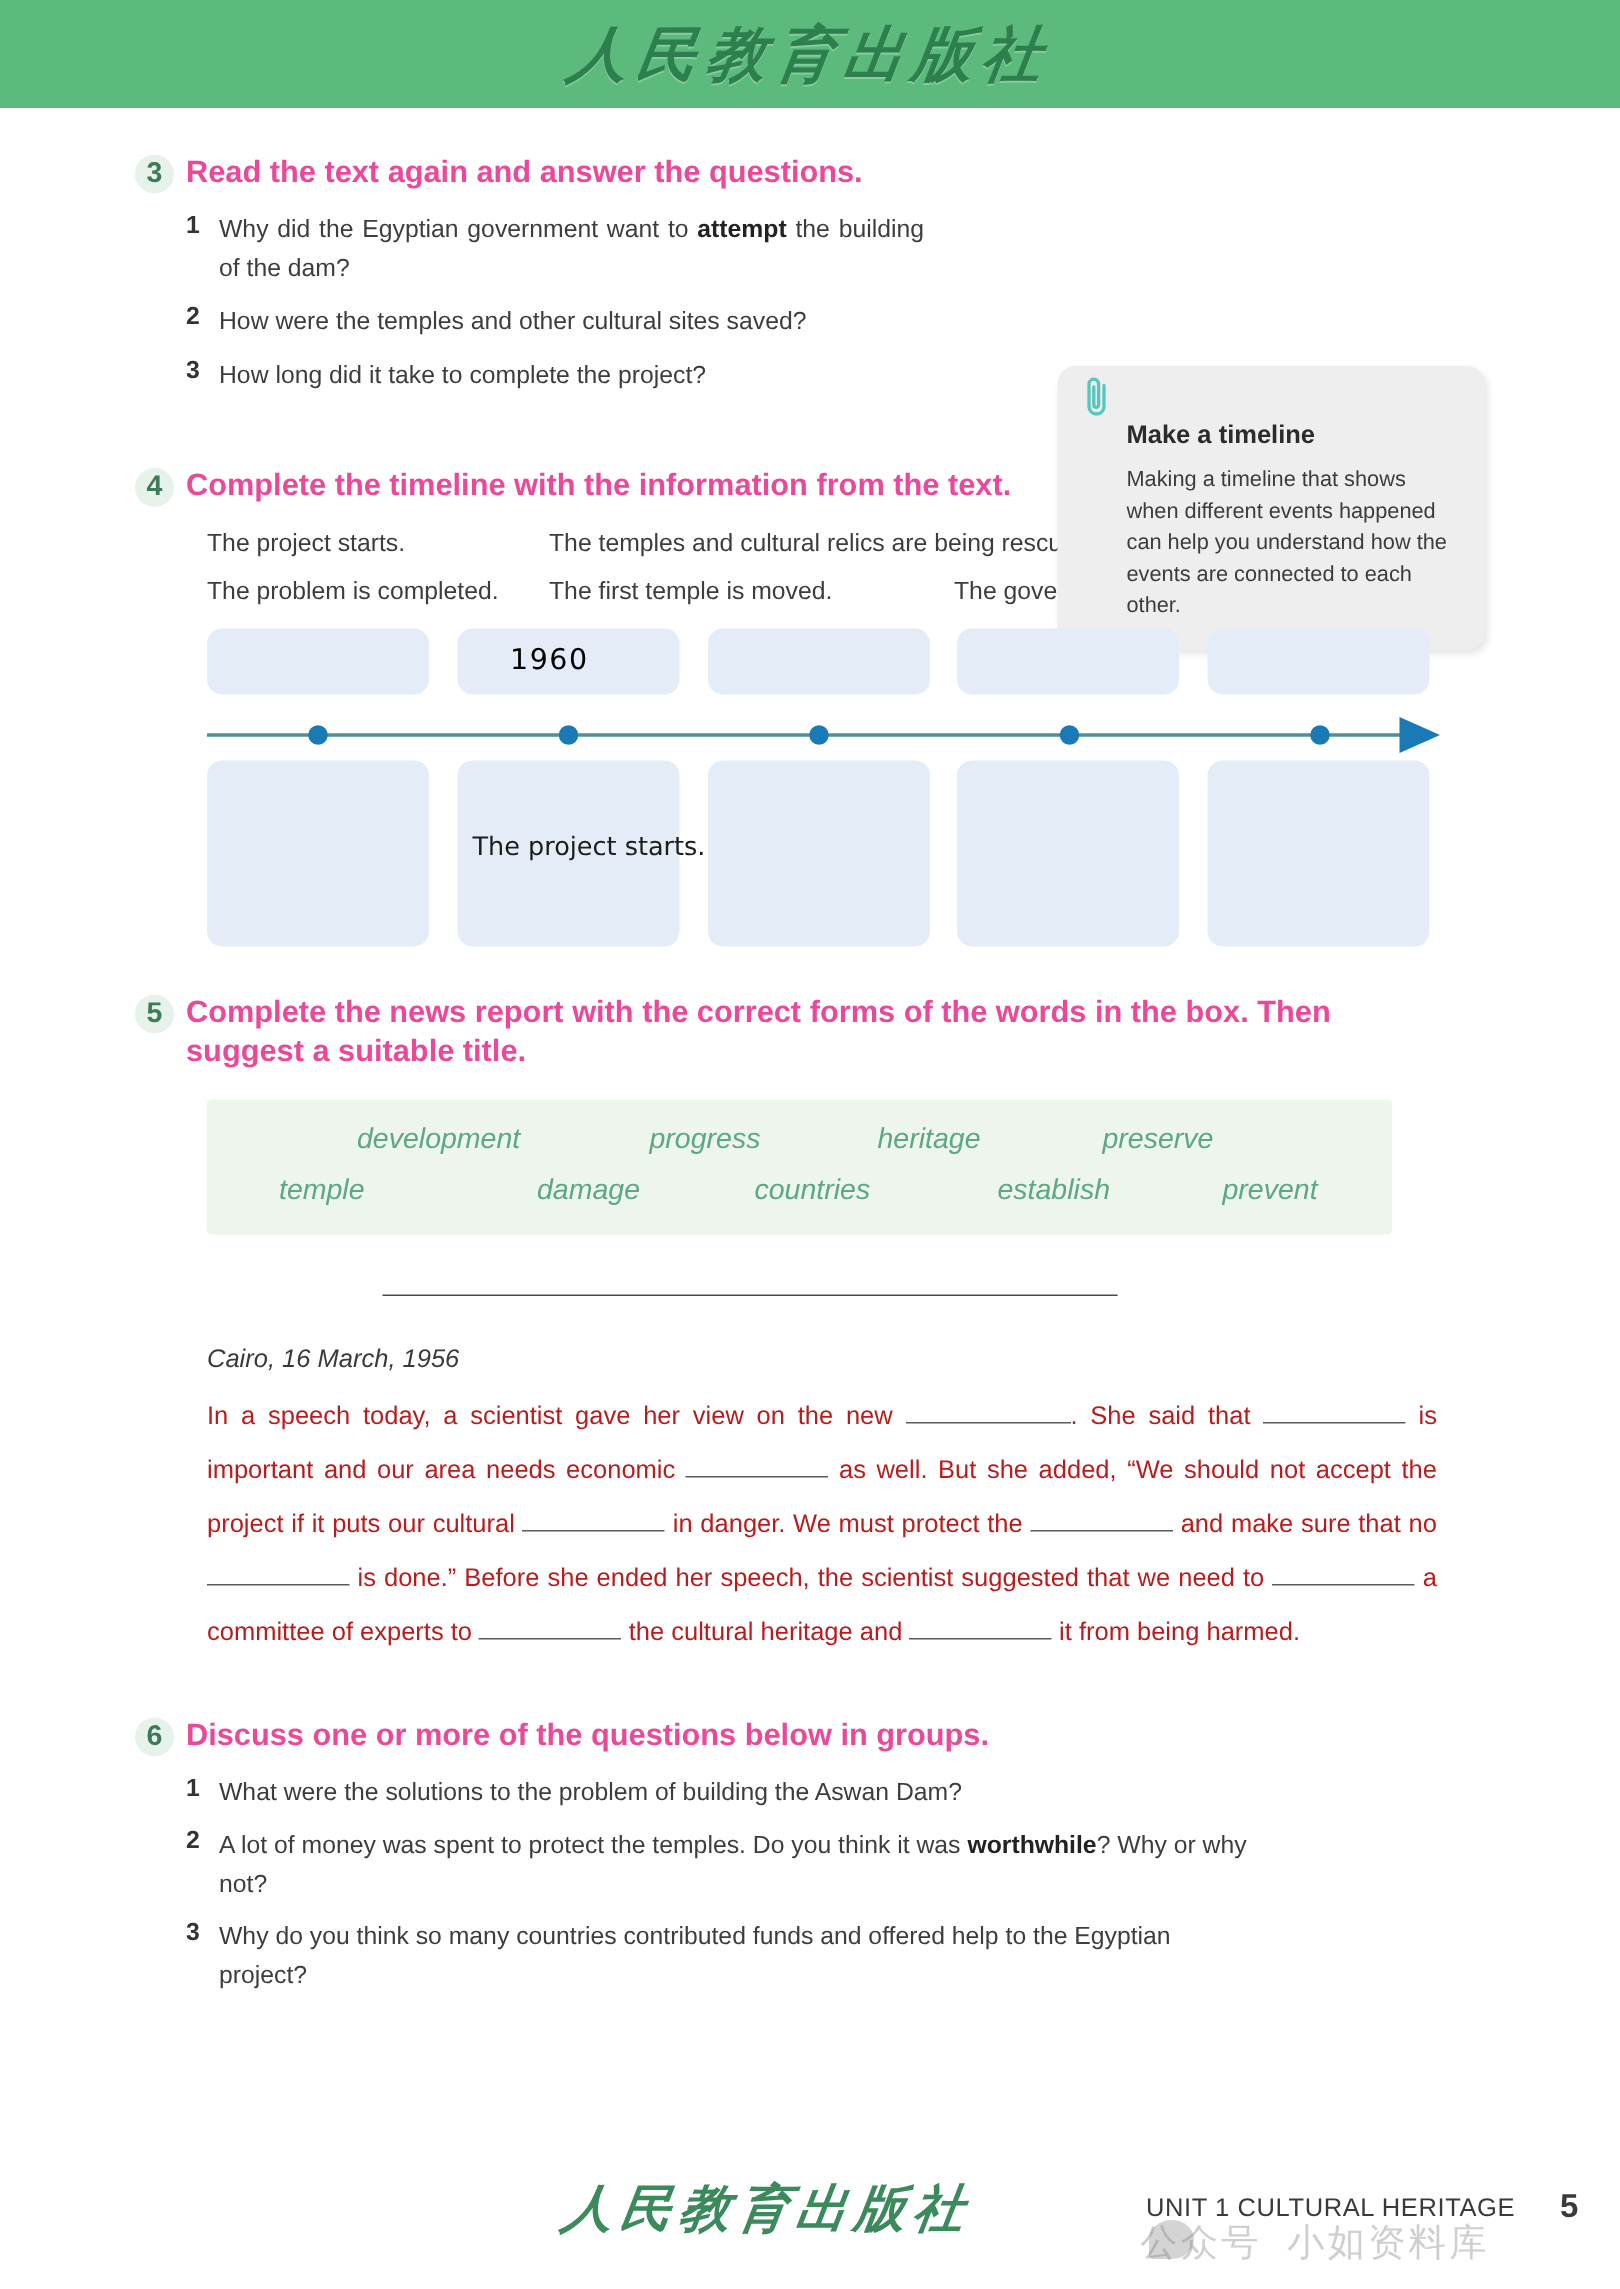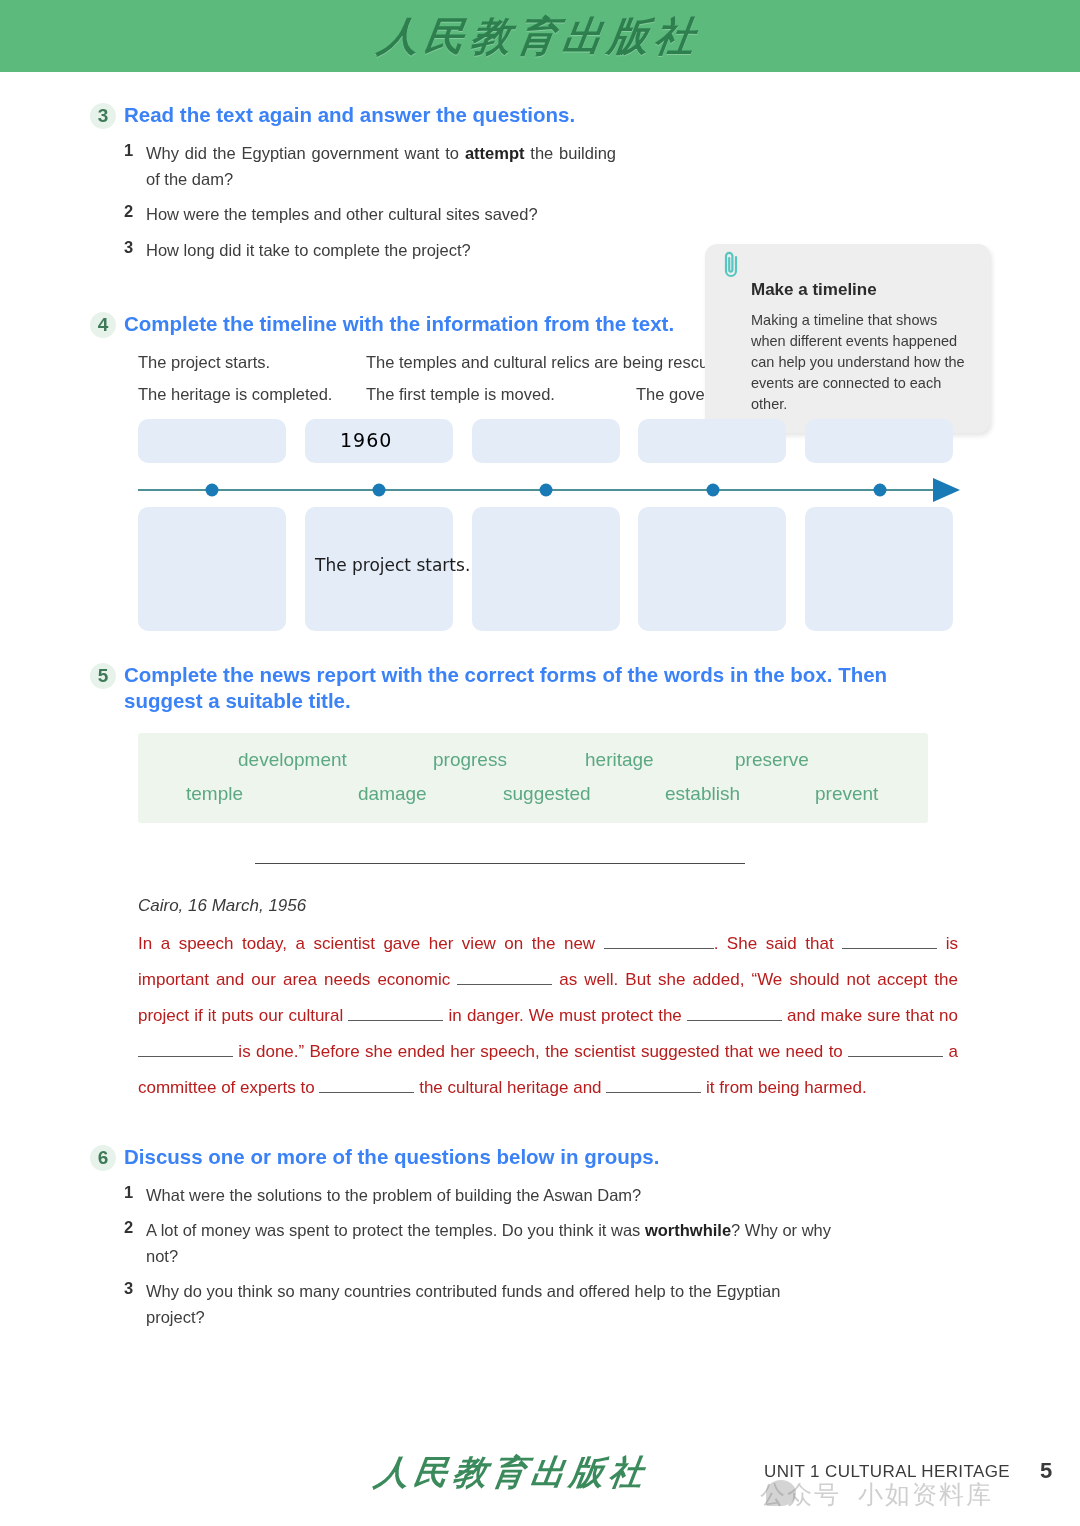--- a/index.html
+++ b/index.html
@@ -59,21 +59,21 @@
     font-weight: bold;
     display: flex;
     align-items: center;
     justify-content: center;
     margin-right: 8px;
     margin-top: 1px;
   }
   .ex-title {
     font-size: 20.5px;
     font-weight: bold;
-    color: #3b82f6;
+    color: #ec4899;
     line-height: 1.28;
     max-width: 790px;
   }
 
   
   .q-list {
     margin-left: 34px;
     margin-top: 12px;
   }
   .q-row {
@@ -202,21 +202,21 @@
     padding: 16px 0 18px 0;
     box-sizing: border-box;
   }
   .wb-row {
     display: flex;
     font-size: 19px;
     color: #5ba883;
     margin-bottom: 12px;
   }
   .wb-row:last-child { margin-bottom: 0; }
-  .wb-row span { display: inline-block; }
+  .wb-row span { display: inline-block; font-style: italic; }
   .wb-r1 .w0 { width: 100px; }
   .wb-r1 .w1 { width: 195px; }
   .wb-r1 .w2 { width: 152px; }
   .wb-r1 .w3 { width: 150px; }
   .wb-r2 .w0 { width: 48px; }
   .wb-r2 .w1 { width: 138px; }
   .wb-r2 .w2 { width: 145px; margin-left: 34px; }
   .wb-r2 .w3 { width: 150px; }
   .wb-r2 .w4 { width: 150px; margin-left: 12px; }
 
@@ -350,21 +350,21 @@
     <div class="ex-num">4</div>
     <div class="ex-title">Complete the timeline with the information from the text.</div>
   </div>
 
   <div class="tl-words">
     <div class="tl-words-row">
       <span class="tl-w1">The project starts.</span>
       <span>The temples and cultural relics are being rescued.</span>
     </div>
     <div class="tl-words-row">
-      <span class="tl-w1">The heritage is completed.</span>
+      <span class="tl-w1">The problem is completed.</span>
       <span class="tl-w2">The first temple is moved.</span>
       <span>The government asks the UN for help.</span>
     </div>
   </div>
 
   <div class="timeline">
 
     <div class="tl-box top" style="left:0px"></div>
     <div class="tl-box top" style="left:167px">
       <span class="tl-hand tl-hand-year">1960</span>
@@ -402,21 +402,21 @@
       <span class="w0"></span>
       <span class="w1">development</span>
       <span class="w2">progress</span>
       <span class="w3">heritage</span>
       <span>preserve</span>
     </div>
     <div class="wb-row wb-r2">
       <span class="w0"></span>
       <span class="w1">temple</span>
       <span class="w2">damage</span>
-      <span class="w3">suggested</span>
+      <span class="w3">countries</span>
       <span class="w4">establish</span>
       <span>prevent</span>
     </div>
   </div>
 
   <div class="title-rule"></div>
 
   <div class="dateline">Cairo, 16 March, 1956</div>
 
   <div class="report">

